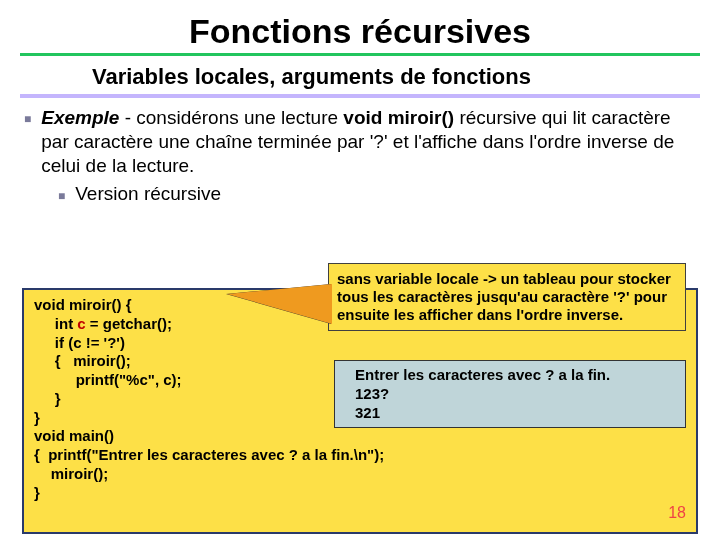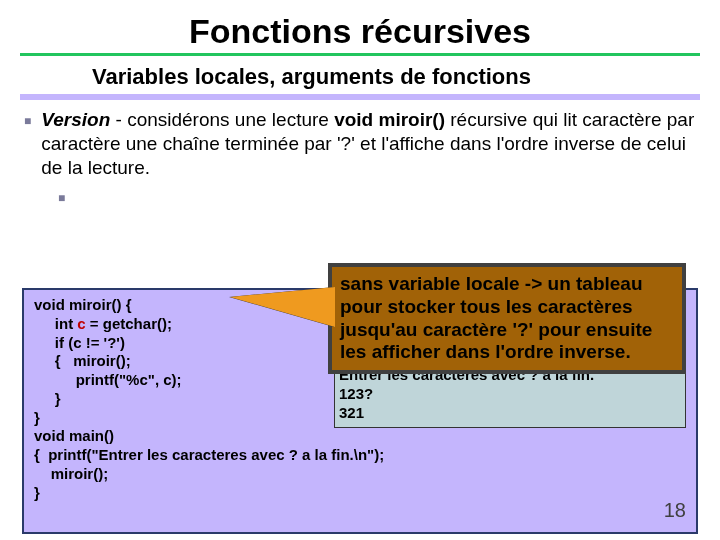--- a/index.html
+++ b/index.html
@@ -19,21 +19,21 @@
     color: #000;
     padding: 12px 0 2px;
     border-bottom: 3px solid #22c55e;
     margin: 0 20px 8px;
   }
   .subtitle {
     font-size: 22px;
     font-weight: bold;
     color: #000;
     padding: 0 0 4px 72px;
-    border-bottom: 6px solid #c4b5fd;
+    border-bottom: 4px solid #c4b5fd;
     margin: 0 20px 8px;
   }
   .bullet-row {
     display: flex;
     align-items: flex-start;
     padding: 0 24px 0 24px;
     font-size: 19px;
     line-height: 1.25;
   }
   .bullet-sq {
@@ -52,38 +52,38 @@
     font-size: 19px;
   }
   .sub-bullet .bullet-sq { margin-top: 6px; }
   .codebox {
     position: absolute;
     left: 22px;
     right: 22px;
     top: 288px;
     bottom: 6px;
     border: 2px solid #2a3a6a;
-    background: #c4b5fd;
+    background: #fde047;
     padding: 6px 10px 6px 10px;
     font-family: Arial, Helvetica, sans-serif;
     font-size: 15px;
     font-weight: bold;
     line-height: 1.25;
     white-space: pre;
   }
   .codebox .red { color: #c00000; }
   .callout {
     position: absolute;
     right: 34px;
     top: 263px;
     width: 358px;
-    background: #a16207;
-    border: 4px solid #404040;
+    background: #fde047;
+    border: 1px solid #404040;
     padding: 6px 8px;
-    font-size: 19px;
+    font-size: 15px;
     font-weight: bold;
     line-height: 1.2;
     z-index: 3;
   }
   .callout-tail {
     position: absolute;
     width: 0; height: 0;
     border-top: 10px solid transparent;
     border-bottom: 30px solid transparent;
     border-right: 105px solid #ef9a1f;
@@ -91,51 +91,52 @@
     top: 20px;
     filter: drop-shadow(-1px 0 0 #333);
   }
   .output {
     position: absolute;
     right: 34px;
     top: 360px;
     width: 352px;
     background: #bfd5d9;
     border: 1px solid #333;
-    padding: 5px 4px;
+    padding: 5px 20px;
     font-size: 15px;
     font-weight: bold;
     line-height: 1.25;
     white-space: pre-line;
     z-index: 2;
   }
   .pagenum {
     position: absolute;
     right: 34px;
     bottom: 18px;
-    font-size: 20px;
-    color: #404040;
+    font-size: 16px;
+    color: #ef4444;
     z-index: 4;
   }
 </style>
 </head>
 <body>
 
 <div class="title">Fonctions récursives</div>
 <div class="subtitle">Variables locales, arguments de fonctions</div>
 
 <div class="bullet-row">
   <span class="bullet-sq">■</span>
   <div class="bullet-text">
-    <span class="ex">Version</span><span> - considérons une lecture </span><span class="fn">void miroir()</span><span> récursive qui lit caractère par caractère une chaîne terminée par '?' et l'affiche dans l'ordre inverse de celui de la lecture.</span>
+    <span class="ex">Exemple</span><span> - considérons une lecture </span><span class="fn">void miroir()</span><span> récursive qui lit caractère par caractère une chaîne terminée par '?' et l'affiche dans l'ordre inverse de celui de la lecture.</span>
   </div>
 </div>
 
 <div class="sub-bullet">
   <span class="bullet-sq">■</span>
+  <span>Version récursive</span>
 </div>
 
 <div class="codebox"><span>void miroir() {</span>
 <span>     int </span><span class="red">c</span><span> = getchar();</span>
 <span>     if (c != '?')</span>
 <span>     {   miroir();</span>
 <span>          printf("%c", c);</span>
 <span>     }</span>
 <span>}</span>
 <span>void main()</span>

